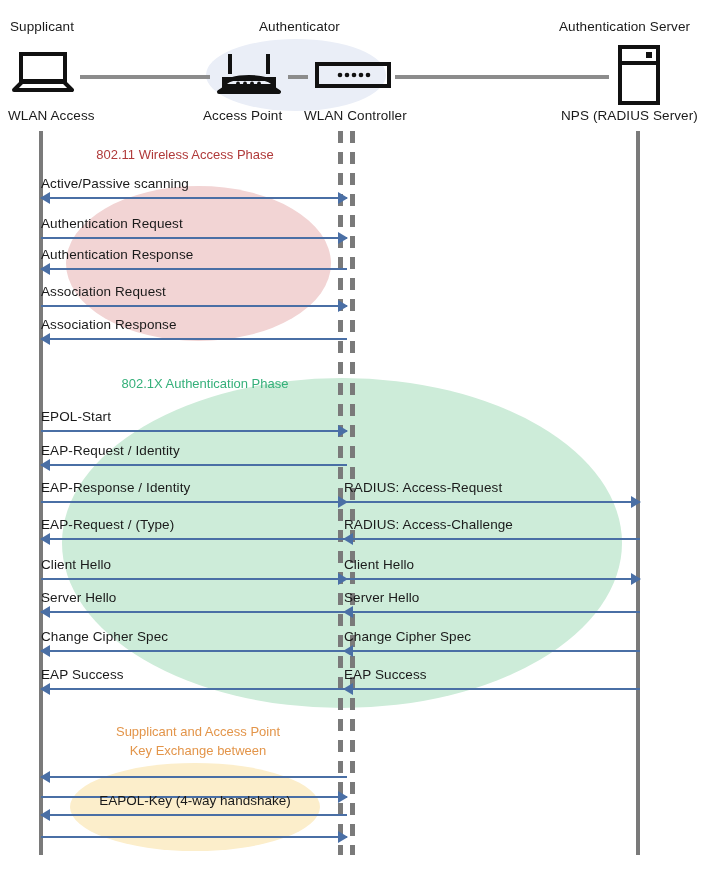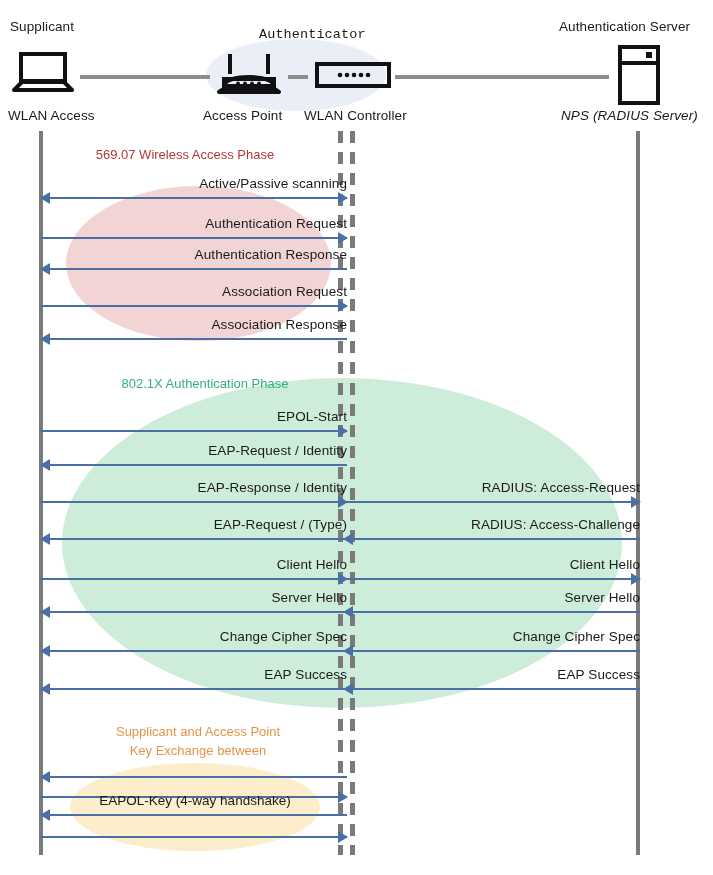--- a/index.html
+++ b/index.html
@@ -105,21 +105,21 @@
     border-left:10px solid #4a6fa5;
   }
   .msg .head.left{
     left:-1px;
     border-right:10px solid #4a6fa5;
   }
   .msg .label{
     position:absolute;
     left:0;right:0;
     bottom:6px;
-    text-align:right;
+    text-align:left;
     font-size:13.5px;
     color:#1a1a1a;
     white-space:nowrap;
     letter-spacing:.1px;
   }
 </style>
 </head>
 <body>
 
 <div id="canvas">
@@ -164,36 +164,36 @@
 
   <div class="icon" style="left:618px;top:45px;">
     <svg width="42" height="60" viewBox="0 0 42 60" xmlns="http://www.w3.org/2000/svg">
       <rect x="2" y="2" width="38" height="56" fill="none" stroke="#111" stroke-width="4"></rect>
       <line x1="2" y1="18" x2="40" y2="18" stroke="#111" stroke-width="4"></line>
       <rect x="28" y="7" width="6" height="6" fill="#111"></rect>
     </svg>
   </div>
 
   <div class="actor-title" style="left:10px;top:19px;">Supplicant</div>
-  <div class="actor-title" style="left:259px;top:27px;font-family:Liberation Mono, monospace;">Authenticator</div>
+  <div class="actor-title" style="left:259px;top:19px;">Authenticator</div>
   <div class="actor-title" style="left:559px;top:19px;">Authentication Server</div>
 
   <div class="actor-caption" style="left:8px;top:108px;">WLAN Access</div>
   <div class="actor-caption" style="left:203px;top:108px;text-align:center;">Access Point</div>
   <div class="actor-caption" style="left:304px;top:108px;">WLAN Controller</div>
-  <div class="actor-caption" style="left:561px;top:108px;font-style:italic;">NPS (RADIUS Server)</div>
+  <div class="actor-caption" style="left:561px;top:108px;">NPS (RADIUS Server)</div>
 
   <div class="lifeline-solid" style="left:39px;top:131px;height:724px;"></div>
   <div class="lifeline-dashed" style="left:338px;top:131px;height:724px;"></div>
   <div class="lifeline-dashed" style="left:350px;top:131px;height:724px;"></div>
   <div class="lifeline-solid" style="left:636px;top:131px;height:724px;"></div>
 
   <div class="phase-ellipse" style="left:66px;top:186px;width:265px;height:155px;background:#f2d4d4;"></div>
 
-  <div class="phase-label" style="left:60px;top:147px;width:250px;color:#b03a3a;">569.07 Wireless Access Phase</div>
+  <div class="phase-label" style="left:60px;top:147px;width:250px;color:#b03a3a;">802.11 Wireless Access Phase</div>
 
   <div class="msg" style="left:41px;top:197px;width:306px;">
     <div class="line"></div>
     <div class="head left"></div>
     <div class="head right"></div>
     <div class="label">Active/Passive scanning</div>
   </div>
 
   <div class="msg" style="left:41px;top:237px;width:306px;">
     <div class="line"></div>

